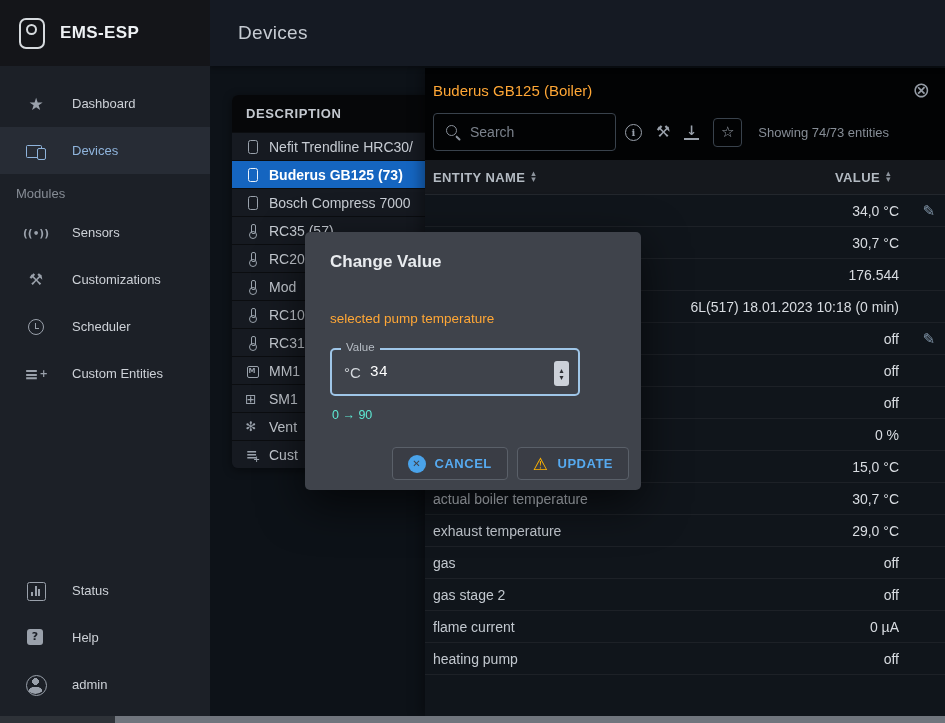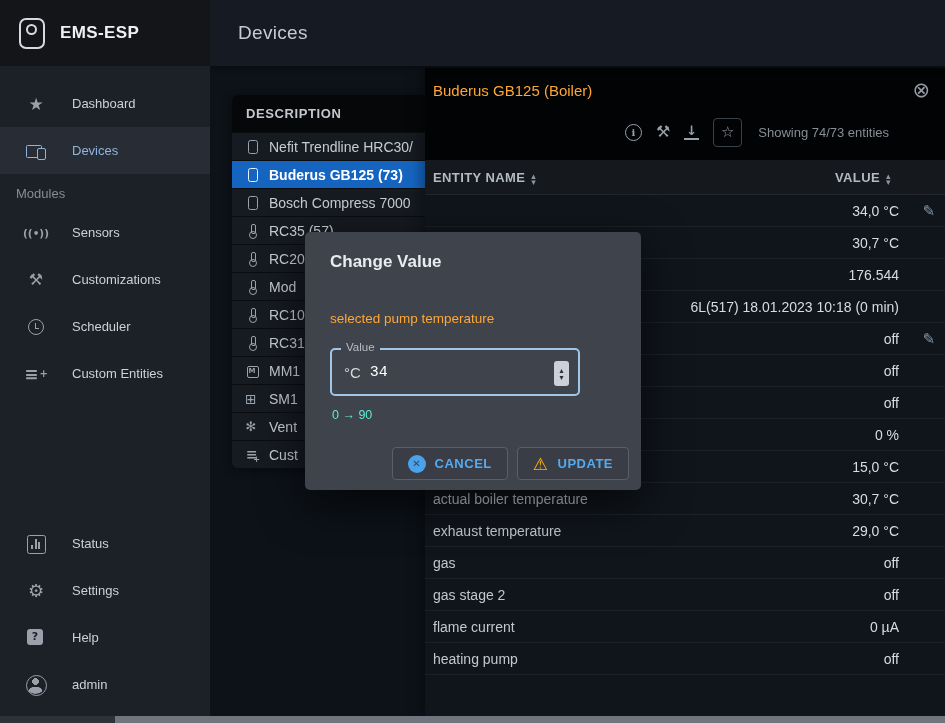--- a/index.html
+++ b/index.html
@@ -98,21 +98,21 @@
   .icon-info::before{content:"i";font-size:10px;font-weight:700;color:#9aa1ab;font-family:"DejaVu Serif",serif}
   .icon-tools{font-size:16px;color:#9aa1ab;cursor:pointer;font-family:"DejaVu Sans",sans-serif;line-height:18px}
   .icon-download{border-bottom:2px solid #9aa1ab;padding:0 2px 1px;color:#9aa1ab;font-size:13px;font-weight:700;
     line-height:13px;cursor:pointer;font-family:"DejaVu Sans",sans-serif}
   .star-btn{width:29px;height:29px;border:1px solid #39424c;border-radius:4px;display:flex;align-items:center;
     justify-content:center;color:#9aa1ab;font-size:15px;cursor:pointer;font-family:"DejaVu Sans",sans-serif}
   .entities-summary{font-size:13px;color:#868d96;margin-left:2px;white-space:nowrap}
 
   .etable-head{height:35px;background:#15181d;display:flex;align-items:center;padding:0 8px;
     font-size:13px;font-weight:700;letter-spacing:.4px;color:#b3bac2;border-bottom:1px solid #23272d}
-  .col-name,.col-value{display:flex;align-items:flex-end;cursor:pointer}
+  .col-name,.col-value{display:flex;align-items:flex-start;cursor:pointer}
   .col-value{margin-left:auto;padding-right:46px}
   .sort-icon{display:inline-flex;flex-direction:column;align-items:center;margin-left:6px;color:#8d949d;
     font-size:9px;line-height:6px;font-family:"DejaVu Sans",sans-serif}
 
   .erow{height:32px;display:flex;align-items:center;padding:0 8px;border-bottom:1px solid #1d2127;
     font-size:14px;background:#10151b;cursor:pointer}
   .ename{color:#c2c8cf;display:flex;align-items:center;gap:7px;white-space:nowrap}
   .mini-star{font-size:10px;color:#aeb6bf;font-family:"DejaVu Sans",sans-serif}
   .evalue{margin-left:auto;color:#d8dce1;white-space:nowrap}
   .eaction{width:38px;flex:none;display:flex;justify-content:flex-end;padding-right:2px}
@@ -199,24 +199,20 @@
         </div>
       </nav>
 
     <nav class="nav nav-bottom">
 
         <div class="nav-item">
           <span class="nav-icon i-chart"></span>
           <span class="nav-label">Status</span>
         </div>
 
-        <div class="nav-item">
-          <span class="nav-icon i-gear"></span>
-          <span class="nav-label">Settings</span>
-        </div>
 
         <div class="nav-item">
           <span class="nav-icon i-help"></span>
           <span class="nav-label">Help</span>
         </div>
 
         <div class="nav-item">
           <span class="nav-icon i-person"></span>
           <span class="nav-label">admin</span>
         </div>
@@ -286,20 +282,24 @@
           <span class="dicon i-list"></span>
           <span>Cust</span>
         </div>
       </div>
   </section>
 
   <section class="detail">
     <div class="detail-head">
       <div class="detail-title">Buderus GB125 (Boiler)</div>
       <span class="close-btn">⊗</span>
+      <div class="search-box">
+        <span class="icon-search"></span>
+        <input type="text" placeholder="Search" style="">
+      </div>
       <div class="head-icons">
         <span class="icon-info"></span>
         <span class="icon-tools">⚒</span>
         <span class="icon-download">↓</span>
         <span class="star-btn">
             <span>☆</span>
           </span>
         <span class="entities-summary">Showing 74/73 entities</span>
       </div>
     </div>

